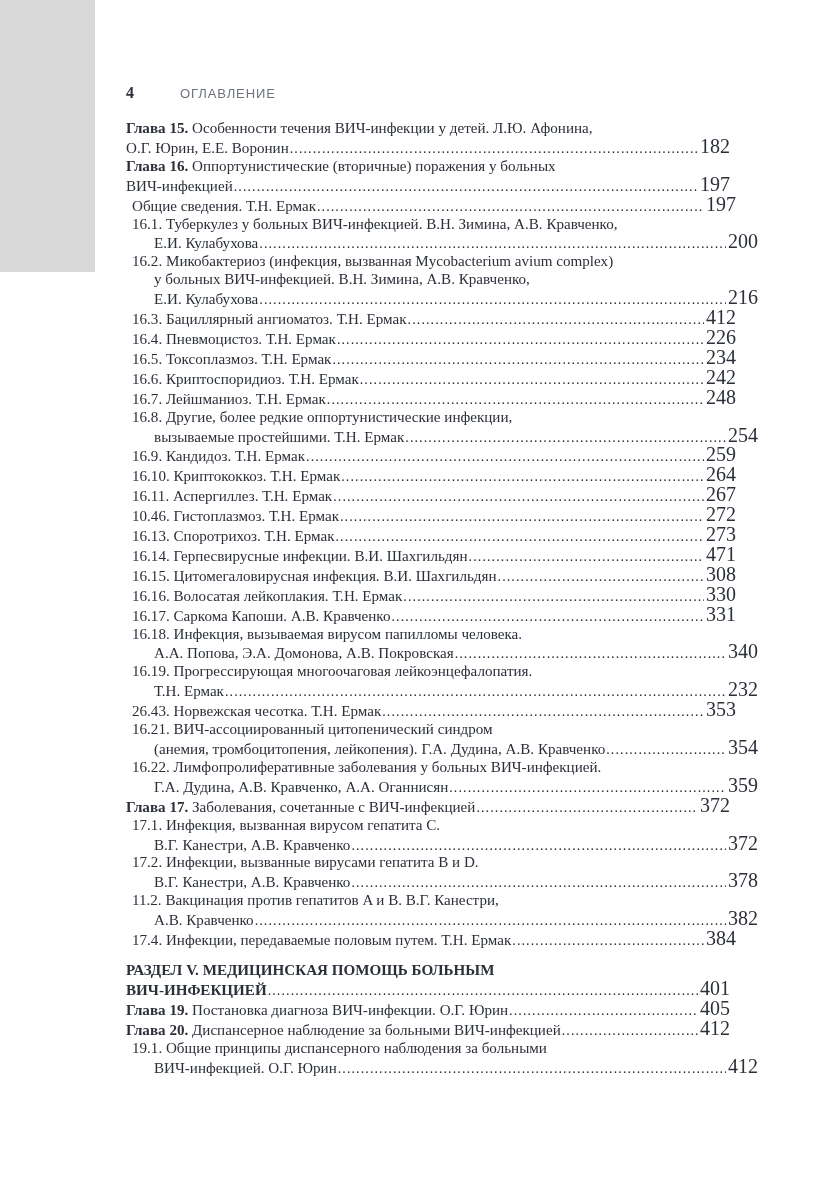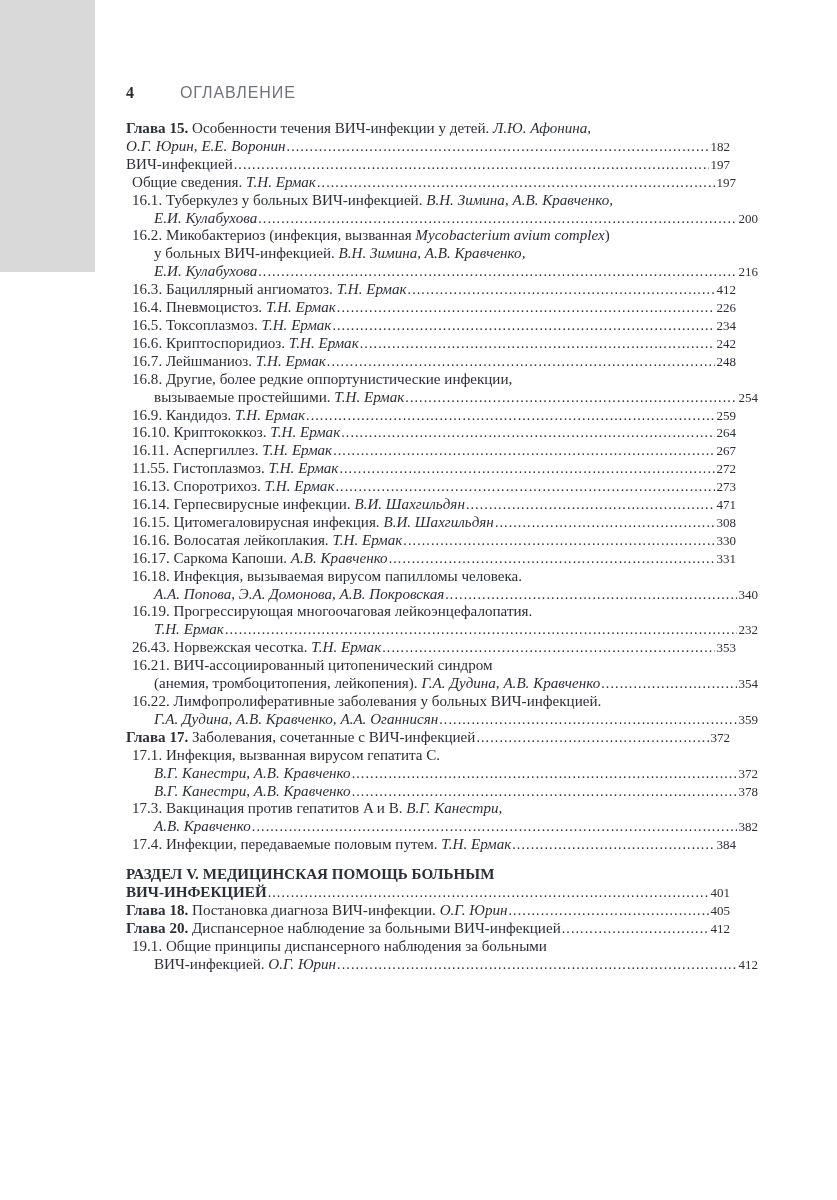--- a/index.html
+++ b/index.html
@@ -40,21 +40,21 @@
   }
   .runhead .folio {
     font-family: "Liberation Serif", "DejaVu Serif", serif;
     font-weight: bold;
     font-size: 16px;
     color: #2b2f38;
     width: 54px;
   }
   .runhead .caption {
     font-family: "Liberation Sans", "DejaVu Sans", sans-serif;
-    font-size: 16px;
+    font-size: 13px;
     letter-spacing: 0.9px;
     color: #6f737c;
     text-align: center;
   }
 
   
   .toc { font-size: 15.1px; }
 
   .line {
     display: flex;
@@ -72,32 +72,32 @@
     letter-spacing: 1.1px;
     font-size: 14px;
     color: #2b2f38;
   }
   .line .lead::before {
     content: "......................................................................................................................................................................................";
   }
   .line .pg {
     flex: 0 0 auto;
     text-align: right;
-    font-size: 13px;
+    font-size: 20px;
     padding-left: 1px;
   }
   .line.nolead .txt { flex: 1 1 auto; }
 
   
   .lvl-chapter { margin-left: 0; }
   .lvl-sub     { margin-left: 6px; }
   .lvl-cont    { margin-left: 28px; }
 
   .b { font-weight: bold; text-align: right; }
-  .i { font-style: italic; }
+  .i { }
 </style>
 </head>
 <body>
 
 <div class="page">
 
   <div class="edge-tab"></div>
 
   <div class="content">
 
@@ -112,20 +112,24 @@
             <span class="txt"><span class="b">Глава 15.</span><span> Особенности течения ВИЧ-инфекции у детей. </span><span class="i">Л.Ю. Афонина,</span></span>
             <span class="pg"></span>
           </div>
           <div class="line lvl-chapter">
             <span class="txt"><span class="i">О.Г. Юрин, Е.Е. Воронин</span></span>
             <span class="lead"></span>
             <span class="pg">182</span>
           </div>
         </div>
         <div>
+          <div class="line lvl-chapter nolead">
+            <span class="txt"><span class="b">Глава 16.</span><span> Оппортунистические (вторичные) поражения у больных</span></span>
+            <span class="pg"></span>
+          </div>
           <div class="line lvl-chapter">
             <span class="txt"><span>ВИЧ-инфекцией</span></span>
             <span class="lead"></span>
             <span class="pg">197</span>
           </div>
         </div>
         <div>
           <div class="line lvl-sub">
             <span class="txt"><span>Общие сведения. </span><span class="i">Т.Н. Ермак</span></span>
             <span class="lead"></span>
@@ -220,21 +224,21 @@
         </div>
         <div>
           <div class="line lvl-sub">
             <span class="txt"><span>16.11. Аспергиллез. </span><span class="i">Т.Н. Ермак</span></span>
             <span class="lead"></span>
             <span class="pg">267</span>
           </div>
         </div>
         <div>
           <div class="line lvl-sub">
-            <span class="txt"><span>11.55. Гистоплазмоз. </span><span class="i">Т.Н. Ермак</span></span>
+            <span class="txt"><span>10.46. Гистоплазмоз. </span><span class="i">Т.Н. Ермак</span></span>
             <span class="lead"></span>
             <span class="pg">272</span>
           </div>
         </div>
         <div>
           <div class="line lvl-sub">
             <span class="txt"><span>16.13. Споротрихоз. </span><span class="i">Т.Н. Ермак</span></span>
             <span class="lead"></span>
             <span class="pg">273</span>
           </div>
@@ -330,29 +334,33 @@
             <span class="txt"><span>17.1. Инфекция, вызванная вирусом гепатита С.</span></span>
             <span class="pg"></span>
           </div>
           <div class="line lvl-cont">
             <span class="txt"><span class="i">В.Г. Канестри, А.В. Кравченко</span></span>
             <span class="lead"></span>
             <span class="pg">372</span>
           </div>
         </div>
         <div>
+          <div class="line lvl-sub nolead">
+            <span class="txt"><span>17.2. Инфекции, вызванные вирусами гепатита B и D.</span></span>
+            <span class="pg"></span>
+          </div>
           <div class="line lvl-cont">
             <span class="txt"><span class="i">В.Г. Канестри, А.В. Кравченко</span></span>
             <span class="lead"></span>
             <span class="pg">378</span>
           </div>
         </div>
         <div>
           <div class="line lvl-sub nolead">
-            <span class="txt"><span>17.3. Вакцинация против гепатитов A и B. </span><span class="i">В.Г. Канестри,</span></span>
+            <span class="txt"><span>11.2. Вакцинация против гепатитов A и B. </span><span class="i">В.Г. Канестри,</span></span>
             <span class="pg"></span>
           </div>
           <div class="line lvl-cont">
             <span class="txt"><span class="i">А.В. Кравченко</span></span>
             <span class="lead"></span>
             <span class="pg">382</span>
           </div>
         </div>
         <div>
           <div class="line lvl-sub">
@@ -368,21 +376,21 @@
             <span class="pg"></span>
           </div>
           <div class="line lvl-chapter">
             <span class="txt"><span class="b">ВИЧ-ИНФЕКЦИЕЙ</span></span>
             <span class="lead"></span>
             <span class="pg">401</span>
           </div>
         </div>
         <div>
           <div class="line lvl-chapter">
-            <span class="txt"><span class="b">Глава 18.</span><span> Постановка диагноза ВИЧ-инфекции. </span><span class="i">О.Г. Юрин</span></span>
+            <span class="txt"><span class="b">Глава 19.</span><span> Постановка диагноза ВИЧ-инфекции. </span><span class="i">О.Г. Юрин</span></span>
             <span class="lead"></span>
             <span class="pg">405</span>
           </div>
         </div>
         <div>
           <div class="line lvl-chapter">
             <span class="txt"><span class="b">Глава 20.</span><span> Диспансерное наблюдение за больными ВИЧ-инфекцией</span></span>
             <span class="lead"></span>
             <span class="pg">412</span>
           </div>

